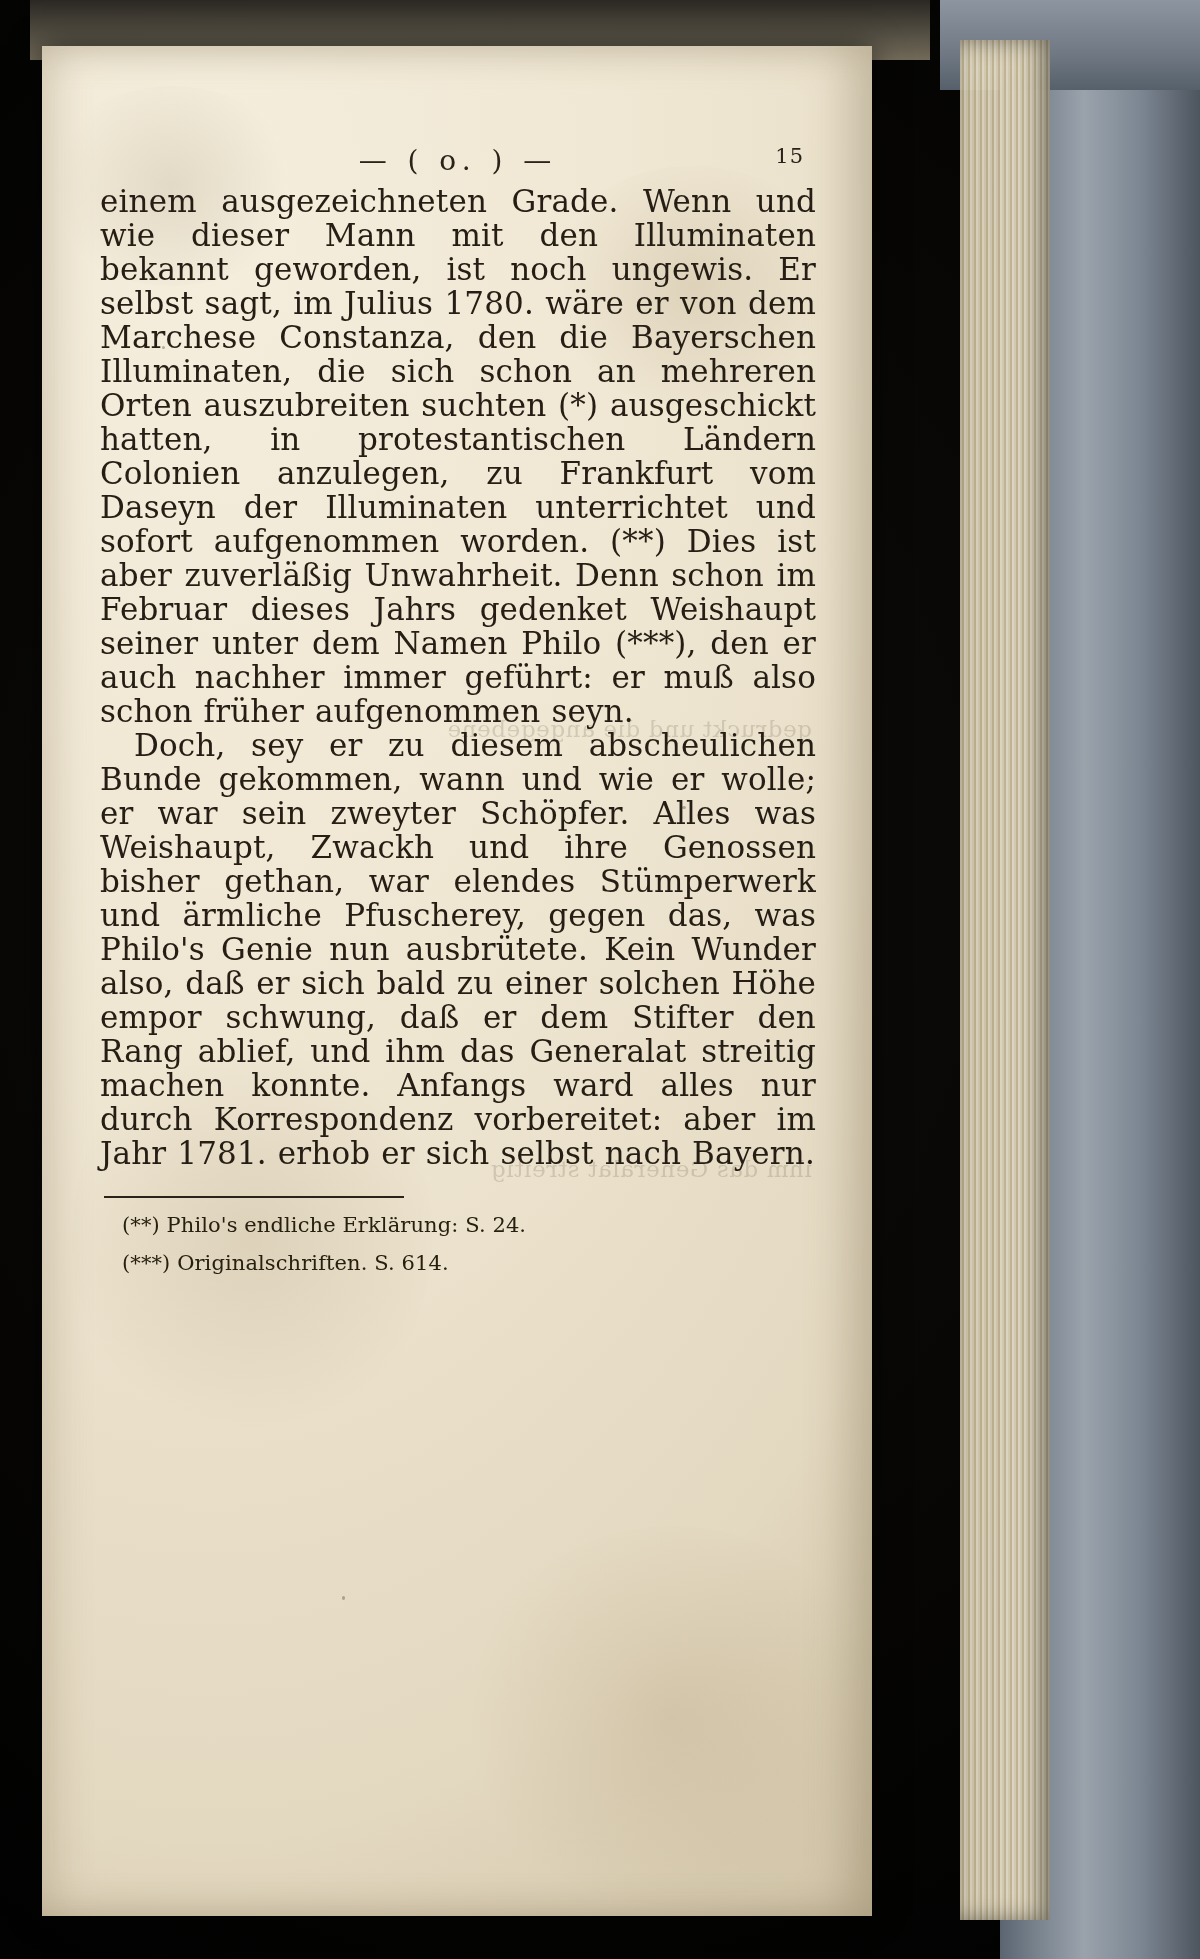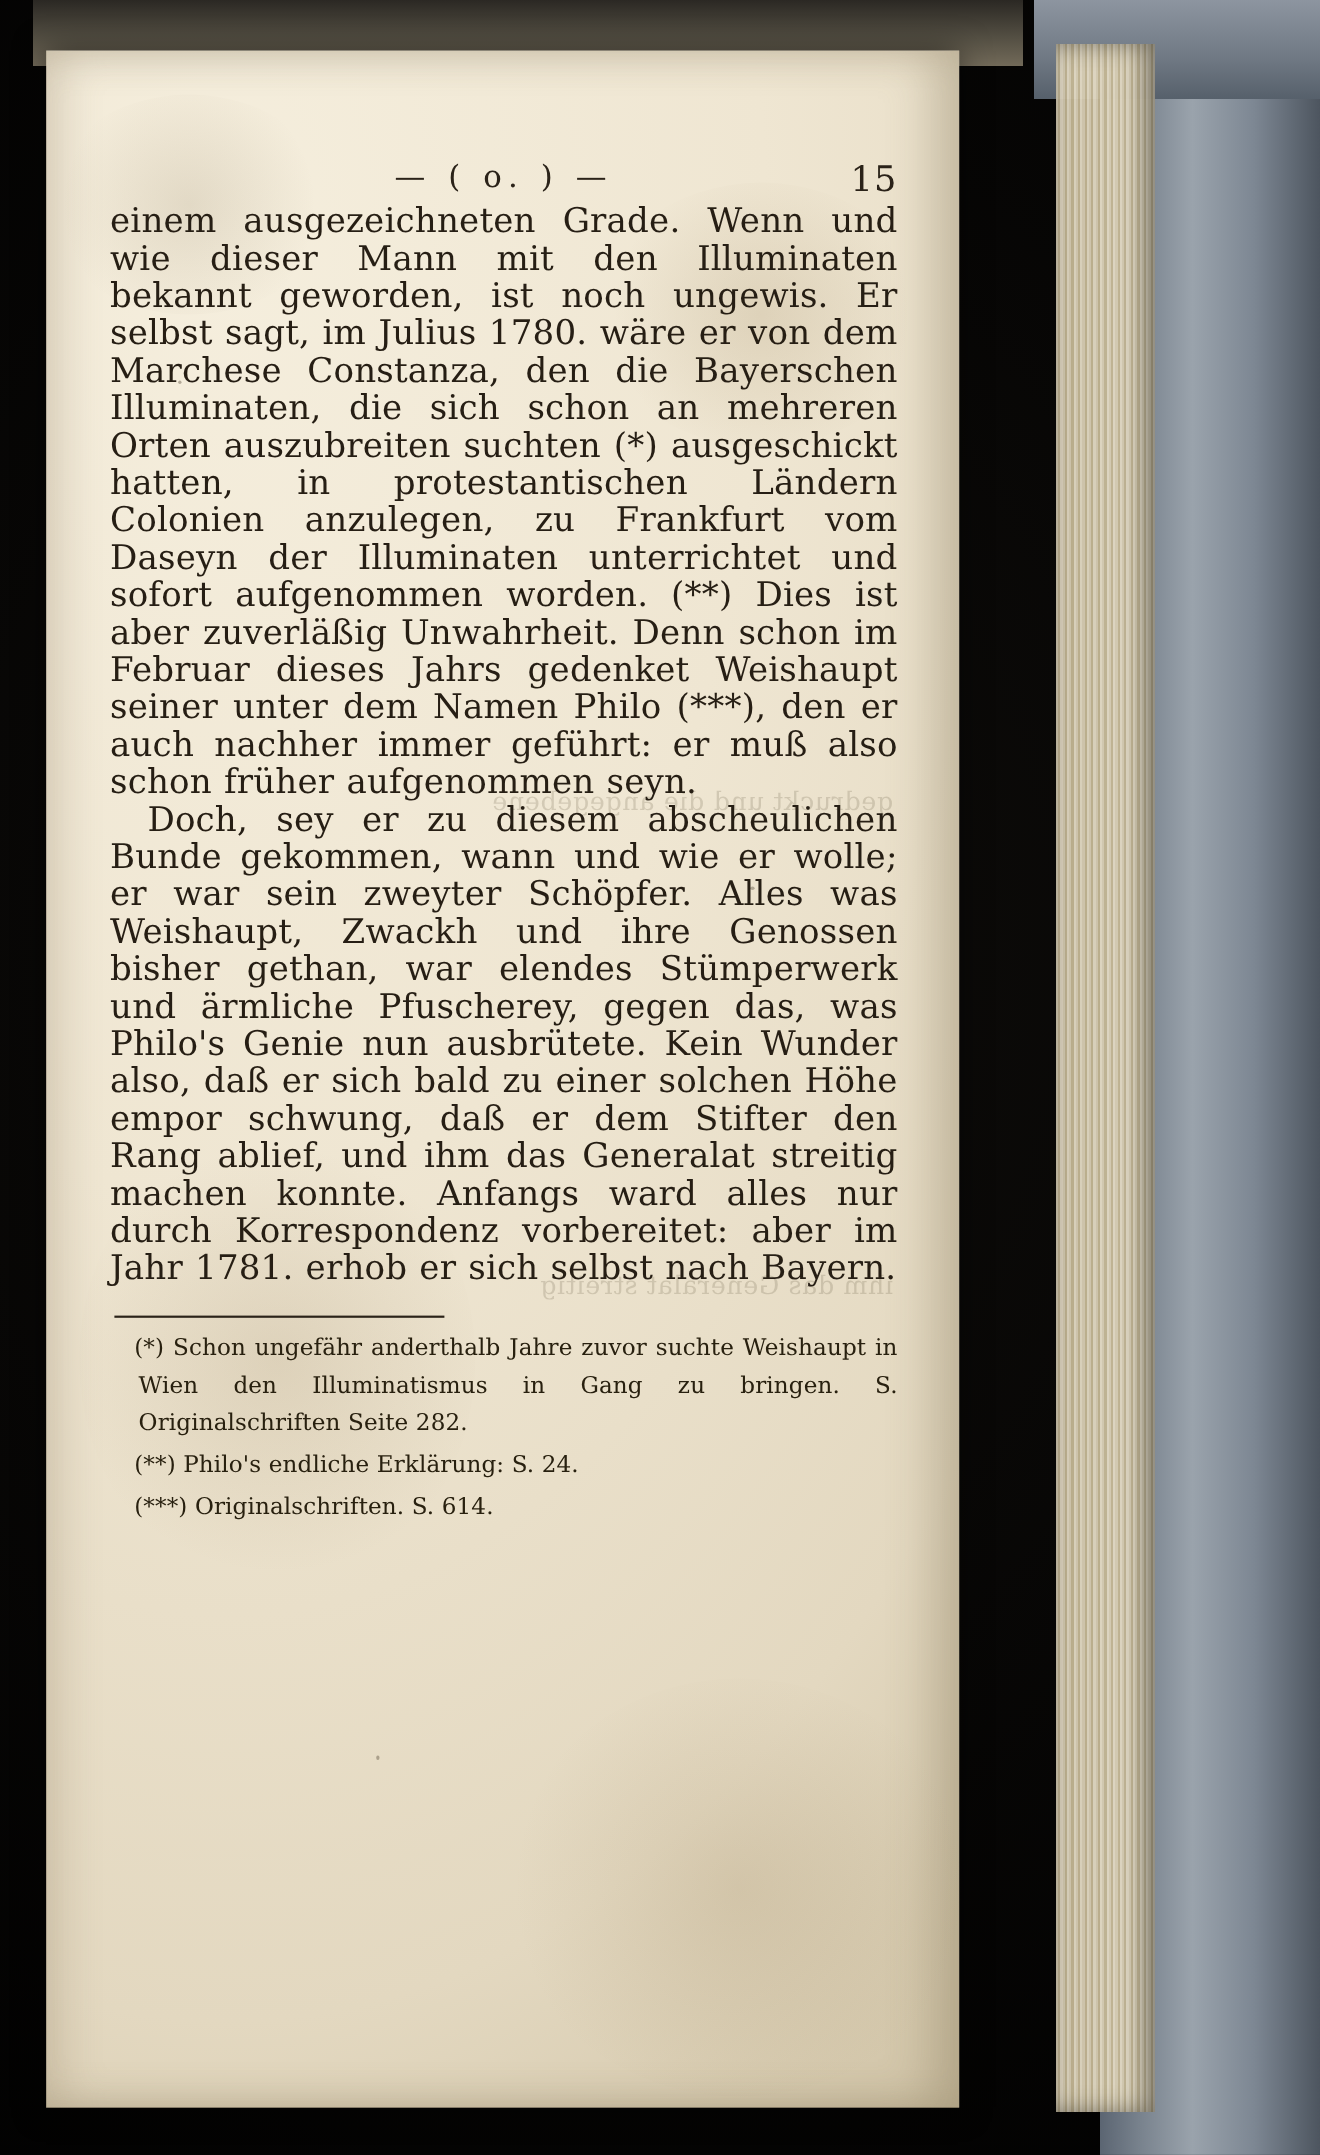--- a/index.html
+++ b/index.html
@@ -143,23 +143,23 @@
     left: 50%;
     top: 6px;
     transform: translateX(-50%);
     font-size: 28px;
     letter-spacing: 6px;
     color: #2b2319;
     white-space: nowrap;
   }
   .folio {
     position: absolute;
-    right: 0;
+    right: 12px;
     top: 6px;
-    font-size: 32px;
+    font-size: 21px;
     color: #2a2218;
     letter-spacing: 1px;
     margin-left: 16px;
   }
 
   p.body {
     margin: 0;
     font-size: 31px;
     line-height: 34px;
     text-align: justify;
@@ -235,20 +235,19 @@
         <div class="ornament">—  ( o. )  —</div>
         <div class="folio">15</div>
       </div>
 
       <p class="body">einem ausgezeichneten Grade.  Wenn und wie dieser Mann mit den Illuminaten bekannt geworden, ist noch ungewis.  Er selbst sagt, im Julius 1780. wäre er von dem Marchese Constanza, den die Bayerschen Illuminaten, die sich schon an mehreren Orten auszubreiten suchten (*) ausgeschickt hatten, in protestantischen Ländern Colonien anzulegen, zu Frankfurt vom Daseyn der Illuminaten unterrichtet und sofort aufgenommen worden. (**) Dies ist aber zuverläßig Unwahrheit.  Denn schon im Februar dieses Jahrs gedenket Weishaupt seiner unter dem Namen Philo (***), den er auch nachher immer geführt: er muß also schon früher aufgenommen seyn.</p>
       <p class="body indent">Doch, sey er zu diesem abscheulichen Bunde gekommen, wann und wie er wolle; er war sein zweyter Schöpfer.  Alles was Weishaupt, Zwackh und ihre Genossen bisher gethan, war elendes Stümperwerk und ärmliche Pfuscherey, gegen das, was Philo's Genie nun ausbrütete.  Kein Wunder also, daß er sich bald zu einer solchen Höhe empor schwung, daß er dem Stifter den Rang ablief, und ihm das Generalat streitig machen konnte.  Anfangs ward alles nur durch Korrespondenz vorbereitet: aber im Jahr 1781. erhob er sich selbst nach Bayern.</p>
 
       <div class="rule"></div>
 
       <div class="notes">
-        <p class="note big">(*)  Schon ungefähr anderthalb Jahre zuvor suchte Weishaupt in Wien den Illuminatismus in Gang zu bringen.  S. Originalschriften Seite 282.</p>
         <p class="note big">(**)  Philo's endliche Erklärung:  S. 24.</p>
         <p class="note big">(***)  Originalschriften.   S. 614.</p>
       </div>
 
     </div>
   </div>
 </div>
 
 </body></html>

